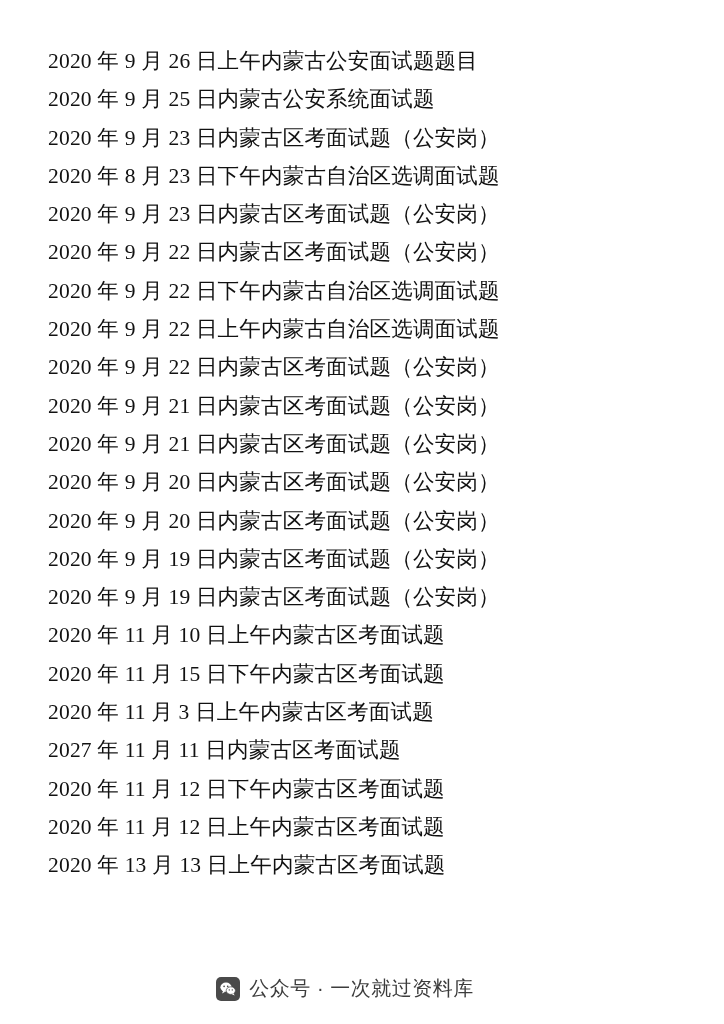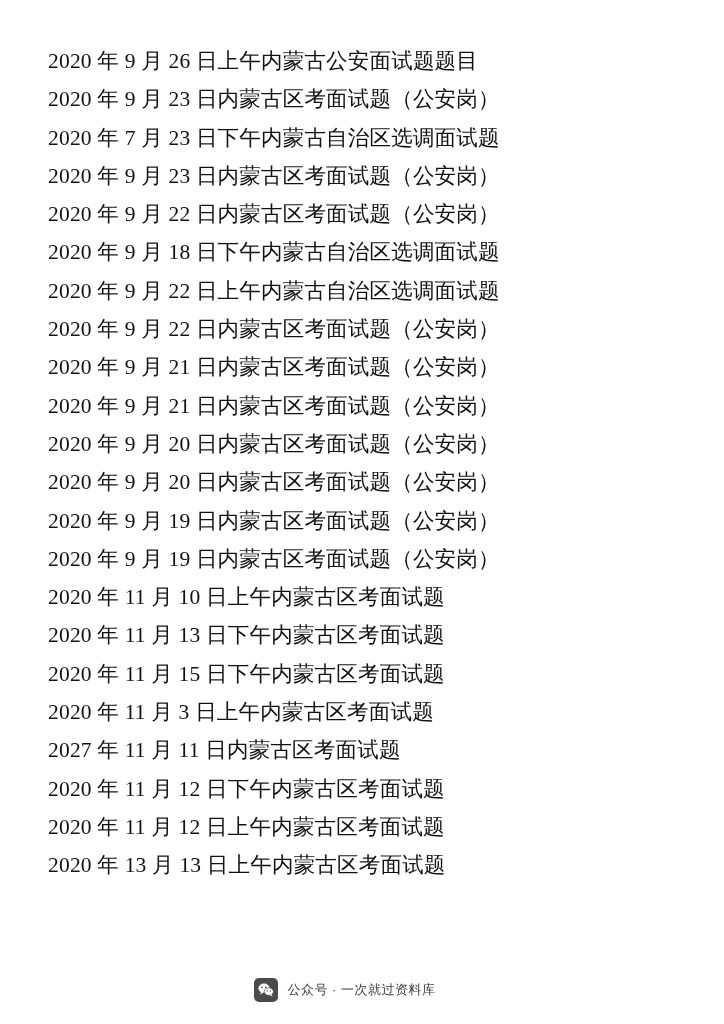--- a/index.html
+++ b/index.html
@@ -54,49 +54,49 @@
     height: 24px;
     border-radius: 5px;
     background: #4a4a4a;
     display: inline-flex;
     align-items: center;
     justify-content: center;
     flex: 0 0 auto;
   }
   .wechat-icon svg { display: block; }
   .footer-text {
-    font-size: 13px;
+    font-size: 20px;
     color: #3c3c3c;
     font-family: "Liberation Sans", "DejaVu Sans", sans-serif;
     letter-spacing: 0.5px;
     white-space: nowrap;
   }
 </style>
 </head>
 <body>
 
 <div class="page">
 
   <ul class="doc-list">
     <li class="doc-line">2020 年 9 月 26 日上午内蒙古公安面试题题目</li>
+    <li class="doc-line">2020 年 9 月 25 日内蒙古公安系统面试题</li>
     <li class="doc-line">2020 年 9 月 23 日内蒙古区考面试题（公安岗）</li>
-    <li class="doc-line">2020 年 7 月 23 日下午内蒙古自治区选调面试题</li>
+    <li class="doc-line">2020 年 8 月 23 日下午内蒙古自治区选调面试题</li>
     <li class="doc-line">2020 年 9 月 23 日内蒙古区考面试题（公安岗）</li>
     <li class="doc-line">2020 年 9 月 22 日内蒙古区考面试题（公安岗）</li>
-    <li class="doc-line">2020 年 9 月 18 日下午内蒙古自治区选调面试题</li>
+    <li class="doc-line">2020 年 9 月 22 日下午内蒙古自治区选调面试题</li>
     <li class="doc-line">2020 年 9 月 22 日上午内蒙古自治区选调面试题</li>
     <li class="doc-line">2020 年 9 月 22 日内蒙古区考面试题（公安岗）</li>
     <li class="doc-line">2020 年 9 月 21 日内蒙古区考面试题（公安岗）</li>
     <li class="doc-line">2020 年 9 月 21 日内蒙古区考面试题（公安岗）</li>
     <li class="doc-line">2020 年 9 月 20 日内蒙古区考面试题（公安岗）</li>
     <li class="doc-line">2020 年 9 月 20 日内蒙古区考面试题（公安岗）</li>
     <li class="doc-line">2020 年 9 月 19 日内蒙古区考面试题（公安岗）</li>
     <li class="doc-line">2020 年 9 月 19 日内蒙古区考面试题（公安岗）</li>
     <li class="doc-line">2020 年 11 月 10 日上午内蒙古区考面试题</li>
-    <li class="doc-line">2020 年 11 月 13 日下午内蒙古区考面试题</li>
     <li class="doc-line">2020 年 11 月 15 日下午内蒙古区考面试题</li>
     <li class="doc-line">2020 年 11 月 3 日上午内蒙古区考面试题</li>
     <li class="doc-line">2027 年 11 月 11 日内蒙古区考面试题</li>
     <li class="doc-line">2020 年 11 月 12 日下午内蒙古区考面试题</li>
     <li class="doc-line">2020 年 11 月 12 日上午内蒙古区考面试题</li>
     <li class="doc-line">2020 年 13 月 13 日上午内蒙古区考面试题</li>
   </ul>
 
   <div class="footer">
     <div class="footer-inner">

